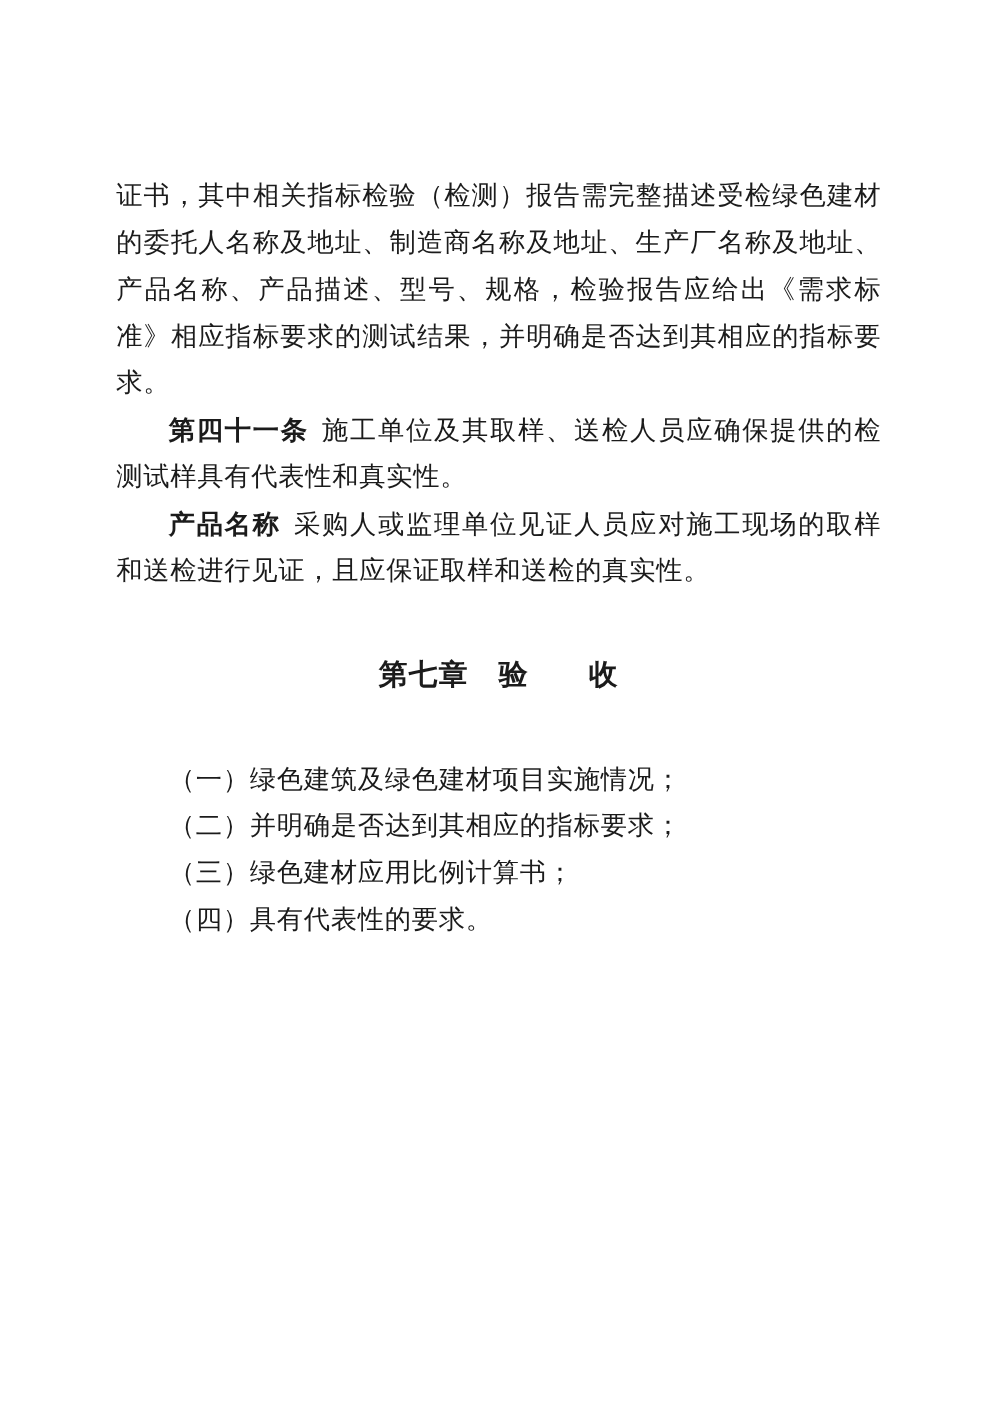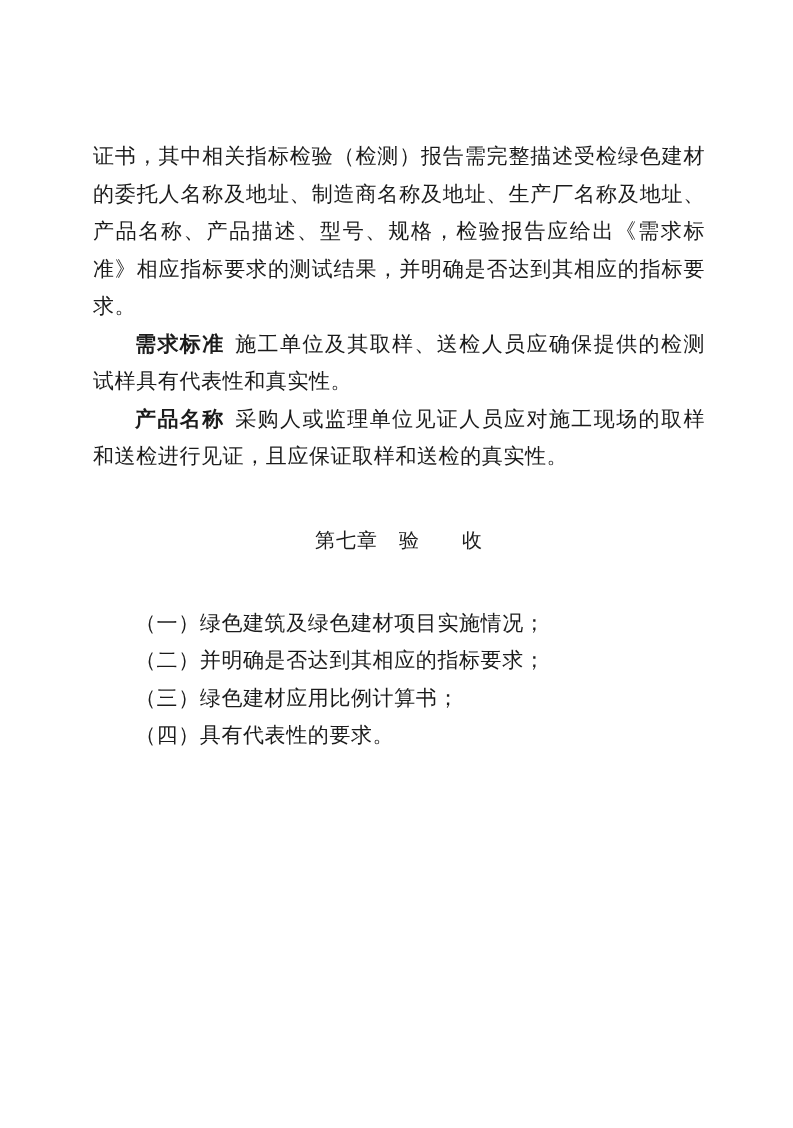--- a/index.html
+++ b/index.html
@@ -32,23 +32,23 @@
   }
   .para.no-indent {
     text-indent: 0;
   }
   .term {
     font-weight: bold;
     margin-right: 0.5em;
   }
   .chapter {
     margin: 44px 0 45px 0;
-    font-size: 20px;
+    font-size: 23px;
     line-height: 40px;
-    font-weight: normal;
+    font-weight: bold;
     text-align: center;
     text-indent: 0;
     letter-spacing: 1px;
   }
   .list {
     margin-top: 8px;
   }
   .list-item {
     margin: 0;
     text-indent: 2em;
@@ -67,21 +67,21 @@
 </head>
 <body>
 
 <div class="page">
   <div class="doc-body">
 
     <p class="para no-indent">证书，其中相关指标检验（检测）报告需完整描述受检绿色建材的委托人名称及地址、制造商名称及地址、生产厂名称及地址、产品名称、产品描述、型号、规格，检验报告应给出《需求标准》相应指标要求的测试结果，并明确是否达到其相应的指标要求。</p>
 
 
     <p class="para">
-      <span class="term">需求标准</span><span>施工单位及其取样、送检人员应确保提供的检测试样具有代表性和真实性。</span>
+      <span class="term">第四十一条</span><span>施工单位及其取样、送检人员应确保提供的检测试样具有代表性和真实性。</span>
     </p>
 
     <p class="para">
       <span class="term">产品名称</span><span>采购人或监理单位见证人员应对施工现场的取样和送检进行见证，且应保证取样和送检的真实性。</span>
     </p>
 
     <h2 class="chapter">第七章　验　　收</h2>
 
 
     <div class="list">

